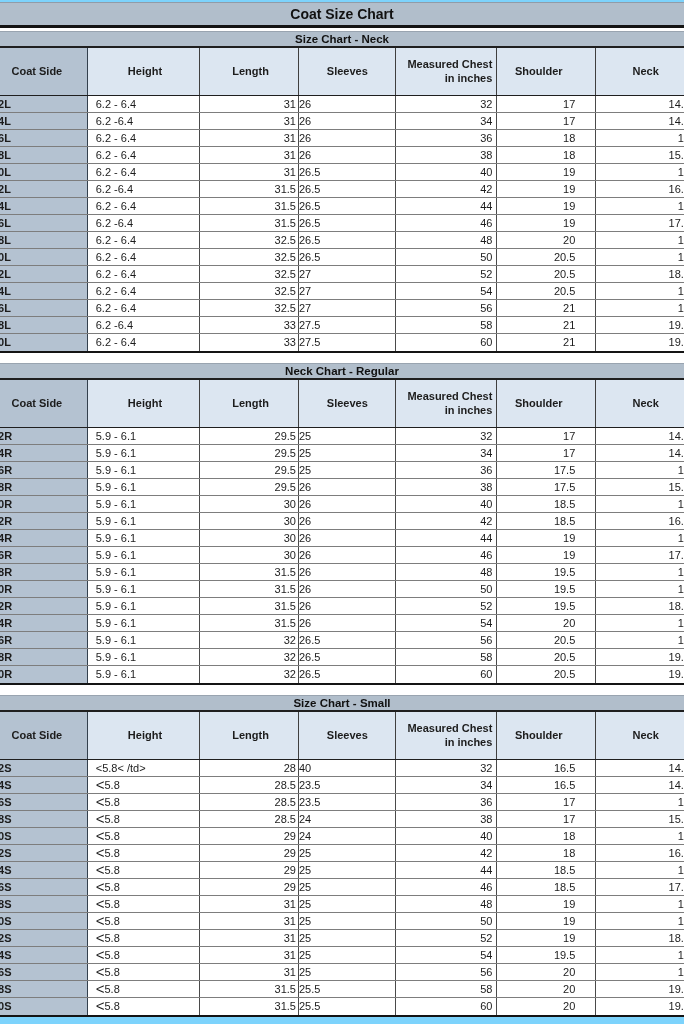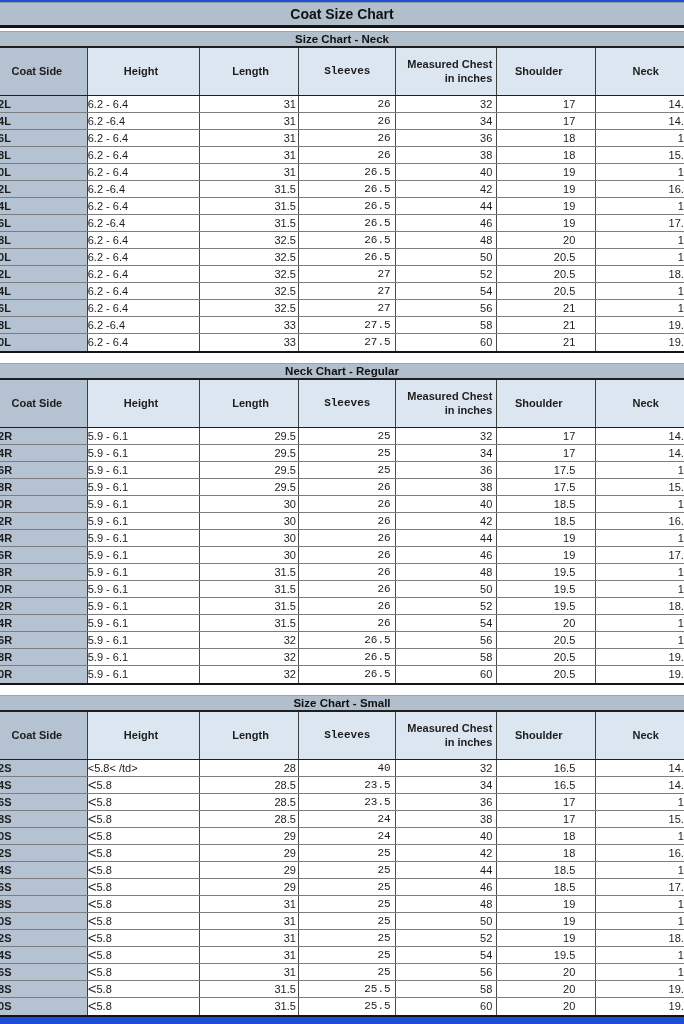--- a/index.html
+++ b/index.html
@@ -4,21 +4,21 @@
 <style>
   * { box-sizing: border-box; margin: 0; padding: 0; }
   html, body { background: #fff; }
   body { font-family: "Liberation Sans", sans-serif; color: #1c1c1c; }
 
   .viewport {
     position: relative;
     width: 684px;
     height: 1024px;
     overflow: hidden;
-    background: #1d4ed8;
+    background: #7dd3fc;
   }
   .sheet {
     position: absolute;
     top: 0;
     left: -11px;
     width: 706px;
   }
 
   .title-bar {
     margin-top: 2px;
@@ -81,23 +81,23 @@
   .cell {
     font-size: 11px;
     line-height: 16px;
     border-right: 1px solid #4a4a4a;
     overflow: hidden;
     white-space: nowrap;
     background: #fff;
   }
   .c0 { width: 100px; background: #b4c2d1; font-weight: bold; padding-left: 3px;
         border-right: 1px solid #33404d; }
-  .c1 { width: 114px; padding-left: 0; }
+  .c1 { width: 114px; padding-left: 8px; }
   .c2 { width: 100px; text-align: right; padding-right: 2px; }
-  .c3 { width: 98px;  text-align: right; padding-right: 4px; font-family: Liberation Mono, monospace; }
+  .c3 { width: 98px;  padding-right: 4px; }
   .c4 { width: 103px; text-align: right; padding-right: 4px; }
   .c5 { width: 100px; text-align: right; padding-right: 20px; }
   .c6 { width: 100px; text-align: right; padding-right: 4px; }
 
   .lt { font-size: 15px; font-weight: 400; line-height: 11px; vertical-align: -1px; }
 </style>
 </head>
 <body>
 
 <div class="viewport">

